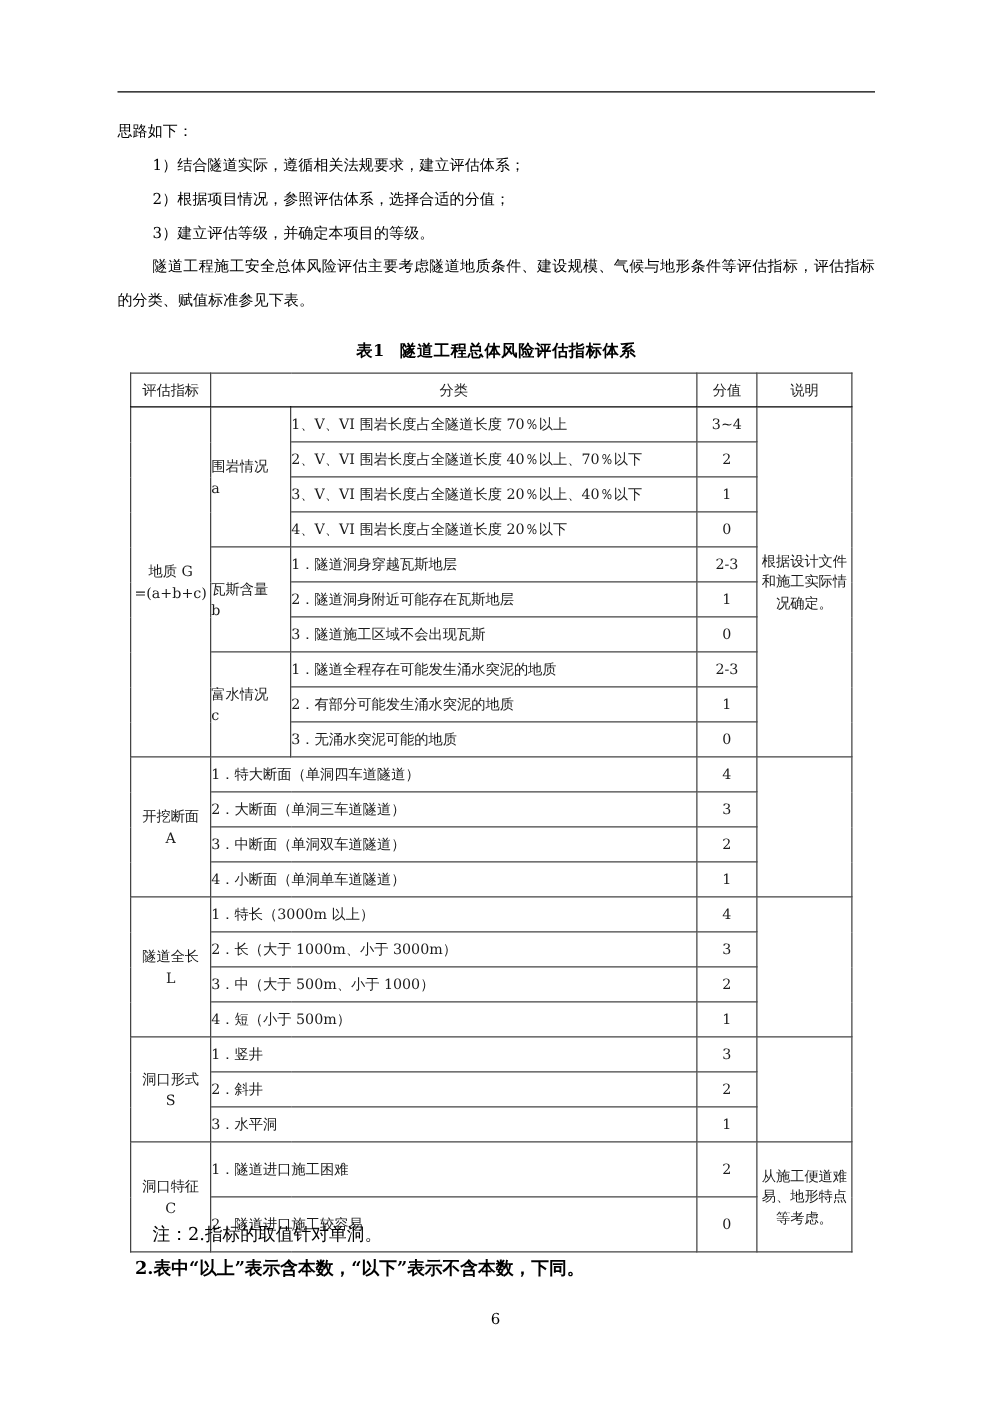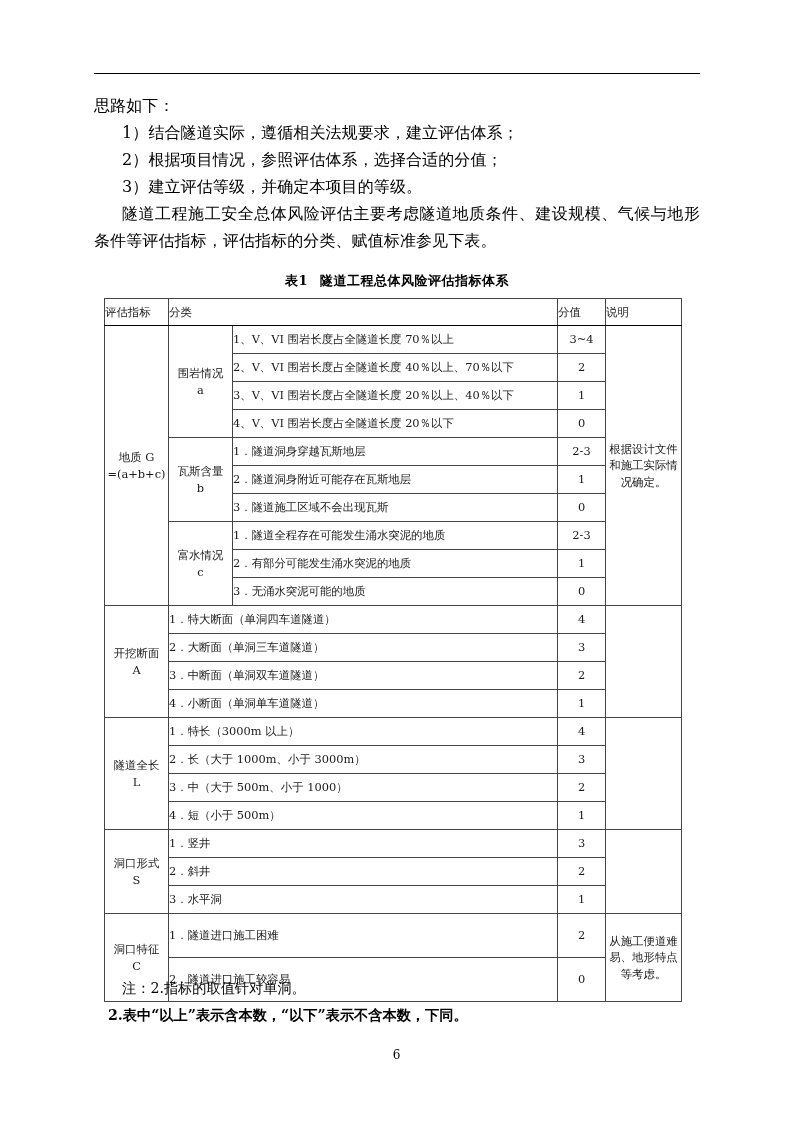--- a/index.html
+++ b/index.html
@@ -37,21 +37,21 @@
 
   
   .content {
     position: absolute;
     left: 94px;
     top: 92px;
     width: 606px;
   }
 
   .para {
-    font-size: 16px;
+    font-size: 12px;
     line-height: 27px;
     margin: 0;
     letter-spacing: 0.1px;
     white-space: pre-wrap;
   }
   .para.indent1 { text-indent: 28px; }
   .para.bold {
     font-weight: bold;
     text-indent: 28px;
     letter-spacing: 0.4px;
@@ -95,25 +95,25 @@
     line-height: 1.45;
   }
   
   table.risk {
     border: 1.6px solid #000;
   }
   table.risk tr.header-row td {
     border-bottom: 1.6px solid #000;
   }
 
-  .cell-c { }
+  .cell-c { text-align: center; }
 
   .idx-cell { text-align: center; line-height: 1.7; }
   .cls-cell { text-align: left; padding-left: 9px; padding-right: 4px; }
-  .sub-cell { text-align: center; line-height: 1.75; }
+  .sub-cell { line-height: 1.75; }
   .score-cell { text-align: center; }
   .note-cell { text-align: center; line-height: 1.85; padding: 0 6px; }
 
   
   .grp-top > td { border-top: 1.6px solid #000 !important; margin-top: 36px; }
 
   
   .notes {
     position: absolute;
     left: 94px;

